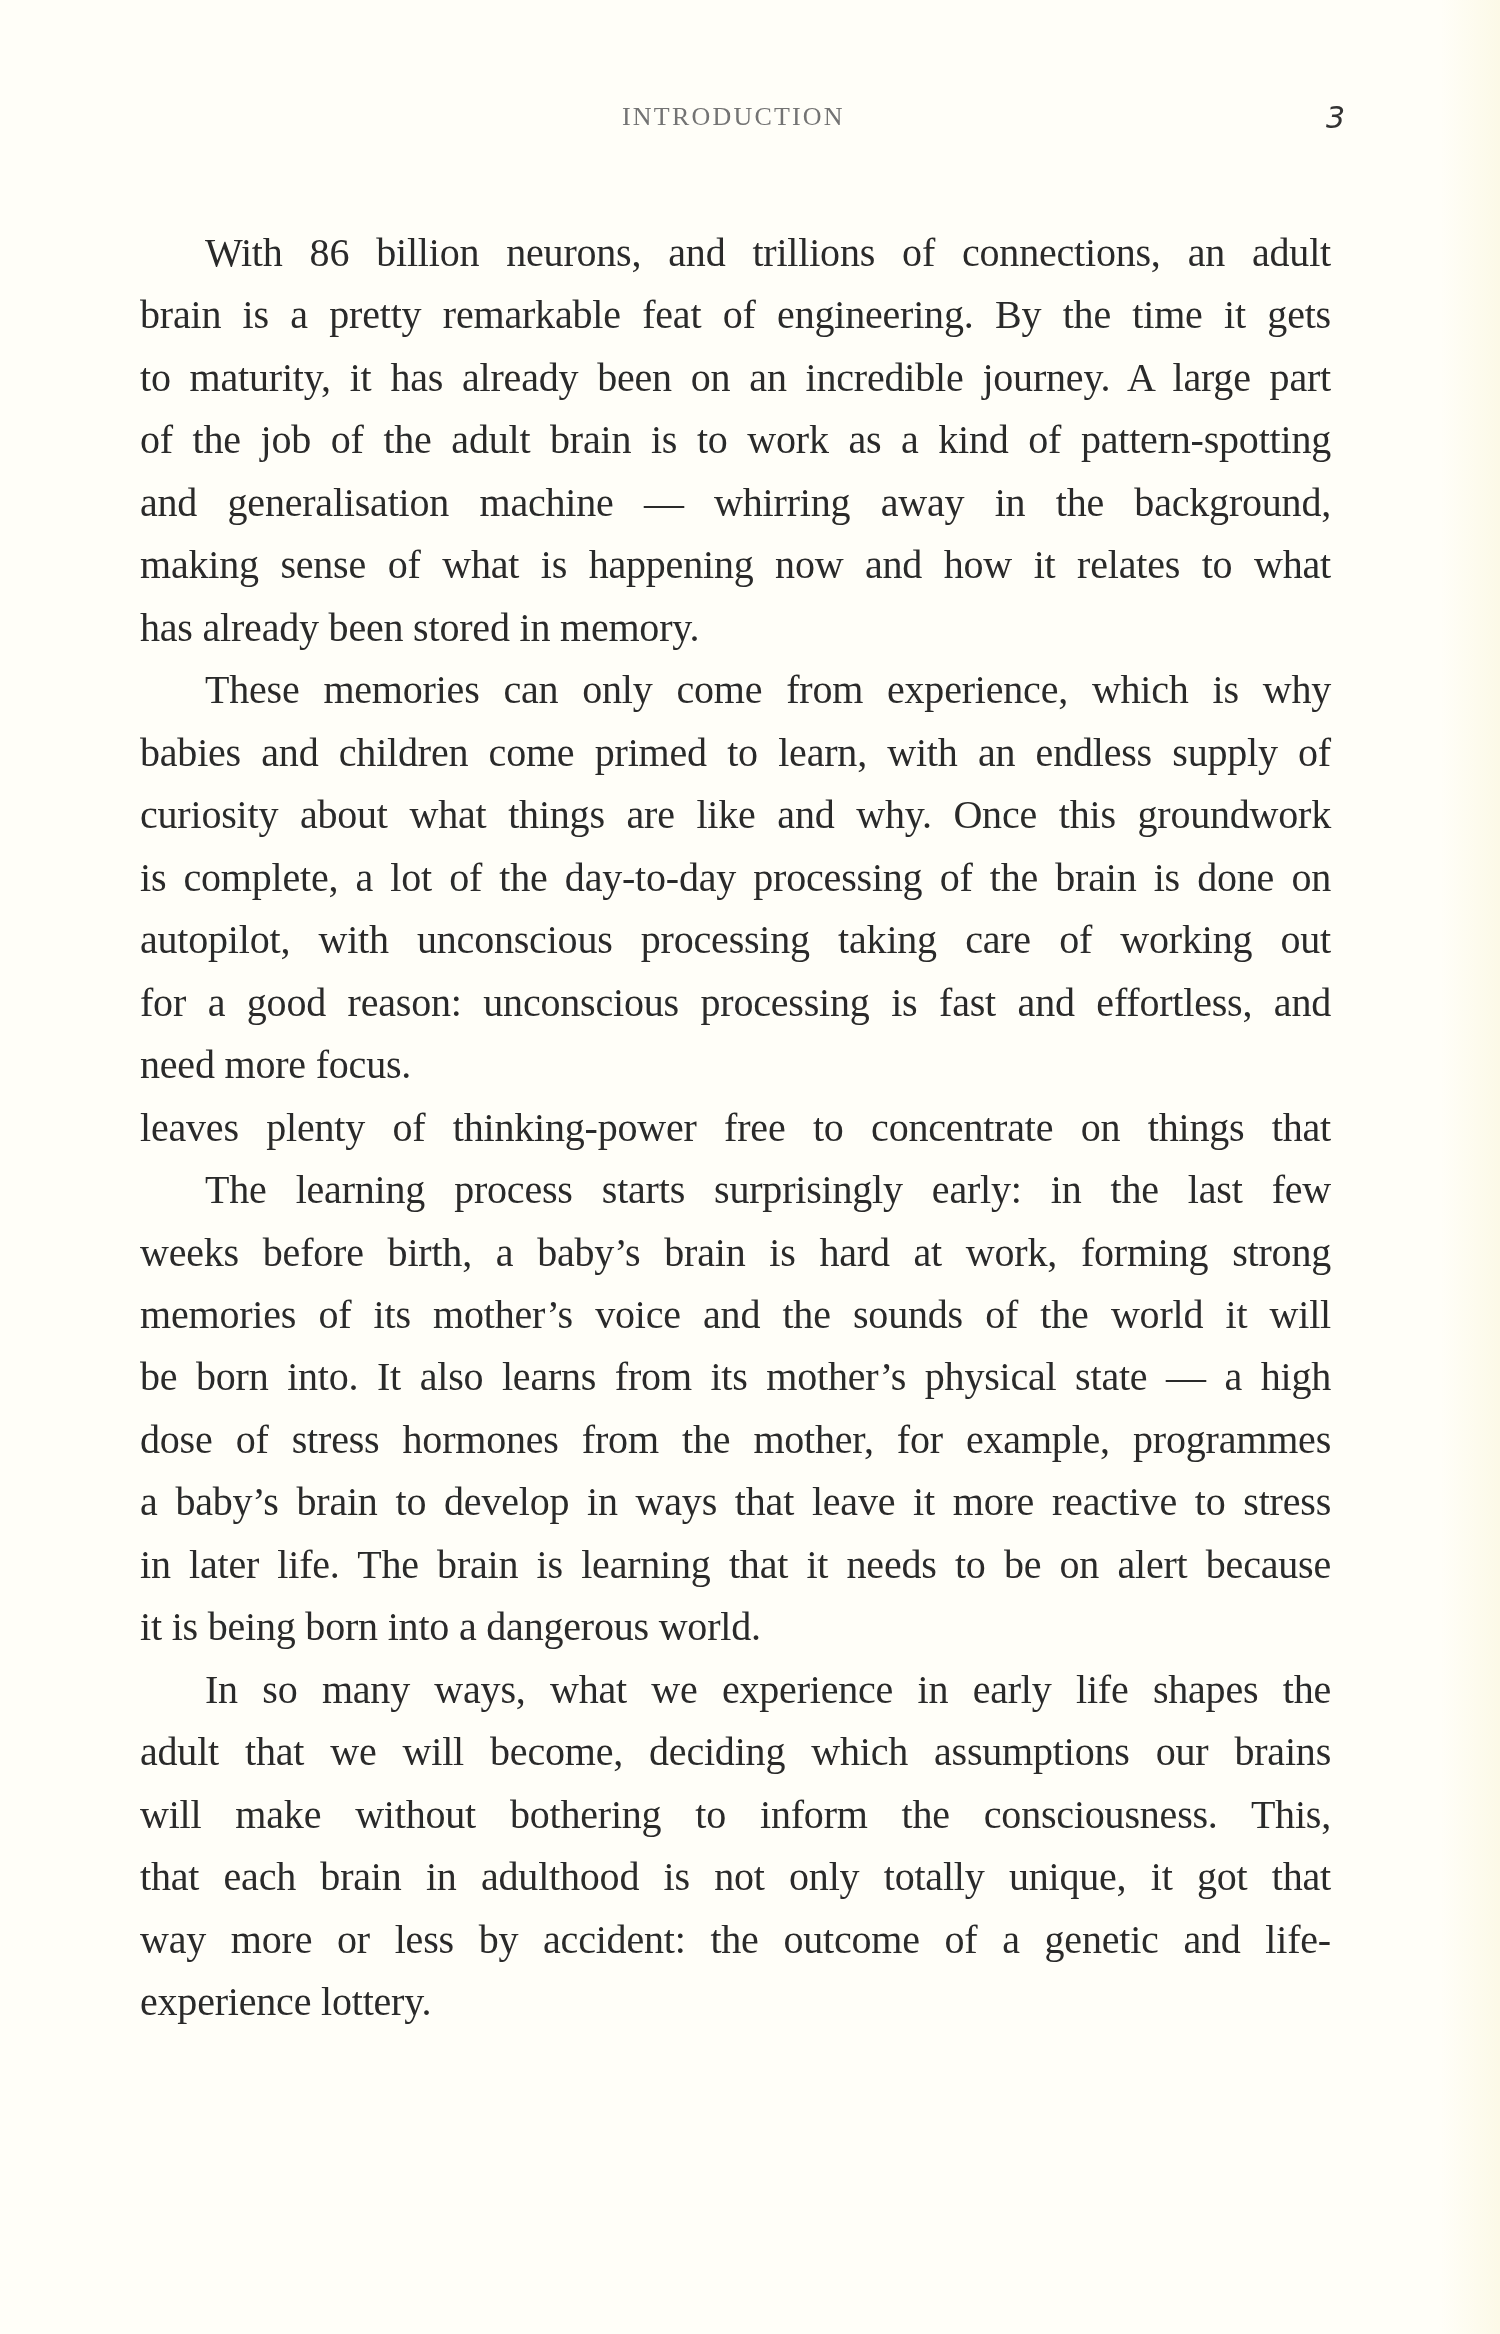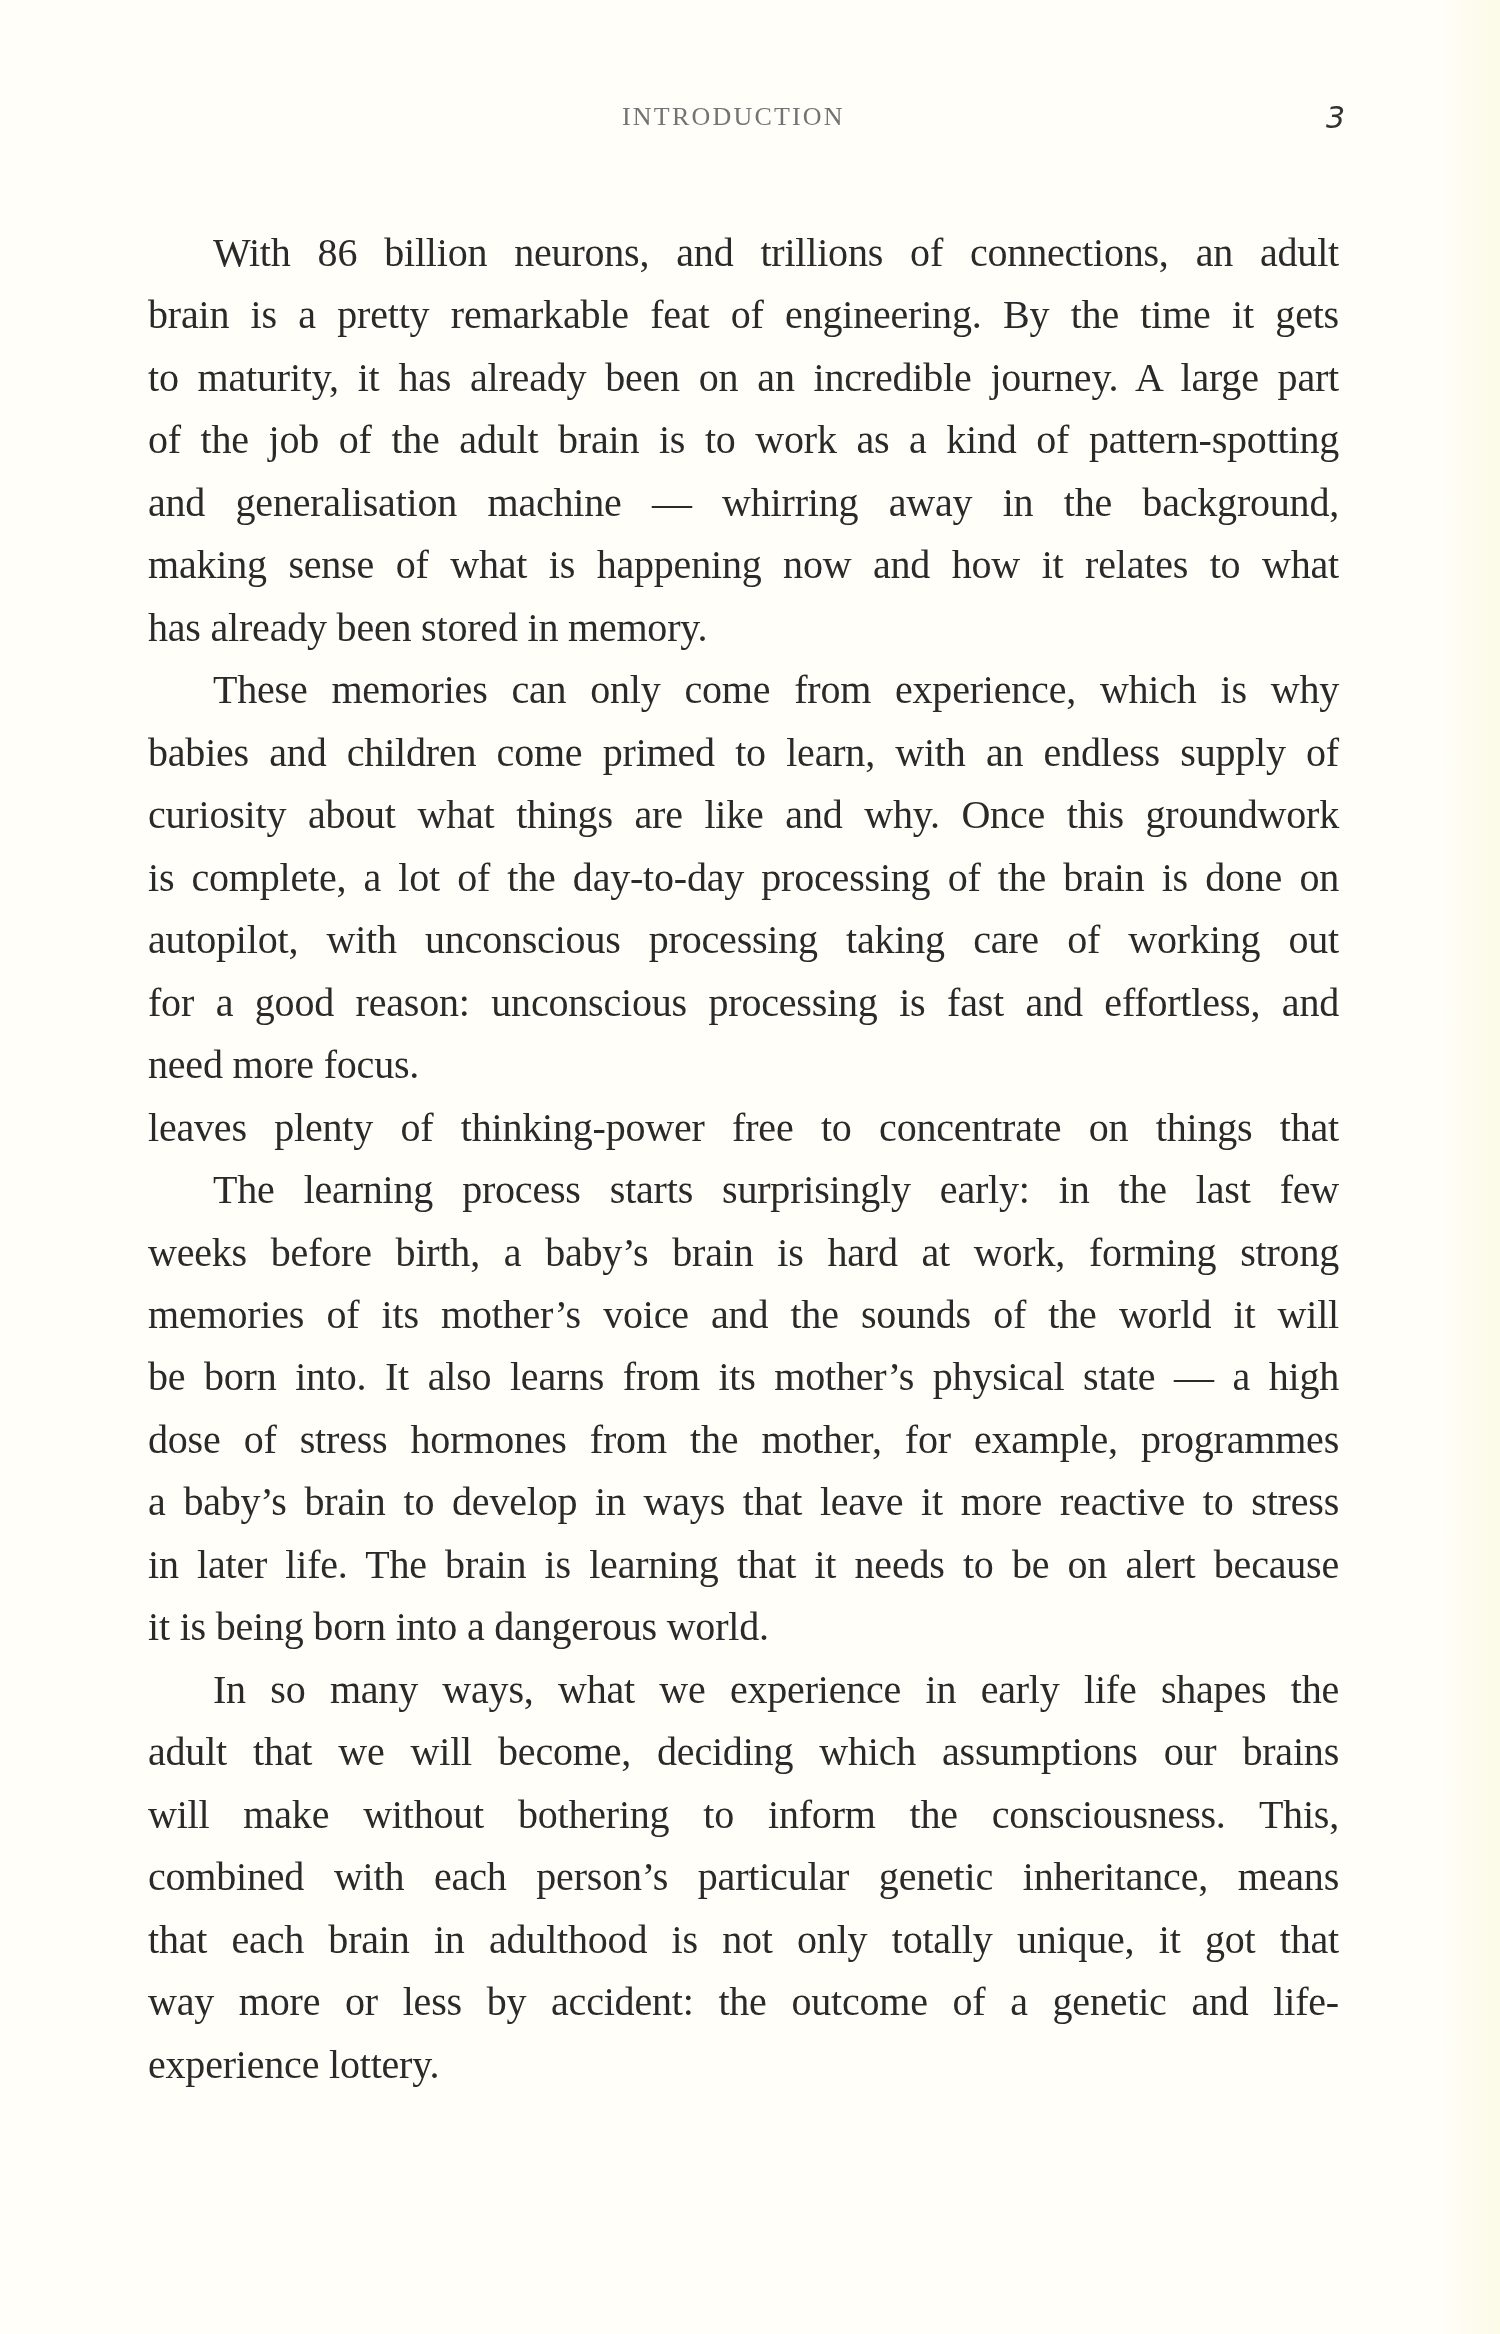--- a/index.html
+++ b/index.html
@@ -45,21 +45,21 @@
     left: 1326px;
     top: 102px;
     font-family: "DejaVu Sans", sans-serif;
     font-style: italic;
     font-size: 30px;
     line-height: 32px;
     color: #333;
   }
   .body-text {
     position: absolute;
-    left: 148px;
+    left: 140px;
     top: 222px;
     width: 1191px;
     font-size: 40px;
     line-height: 62.47px;
     letter-spacing: -0.2px;
   }
   .line {
     display: block;
     width: 1191px;
     height: 62.47px;
@@ -118,18 +118,17 @@
     <span class="line">dose of stress hormones from the mother, for example, programmes</span>
     <span class="line">a baby’s brain to develop in ways that leave it more reactive to stress</span>
     <span class="line">in later life. The brain is learning that it needs to be on alert because</span>
     <span class="line last">it is being born into a dangerous world.</span>
   </p>
 
   <p style="margin:0">
     <span class="line first">In so many ways, what we experience in early life shapes the</span>
     <span class="line">adult that we will become, deciding which assumptions our brains</span>
     <span class="line">will make without bothering to inform the consciousness. This,</span>
-    <span class="line">combined with each person’s particular genetic inheritance, means</span>
     <span class="line">that each brain in adulthood is not only totally unique, it got that</span>
     <span class="line">way more or less by accident: the outcome of a genetic and life-</span>
     <span class="line last">experience lottery.</span>
   </p>
 </main>
 
 </body></html>

